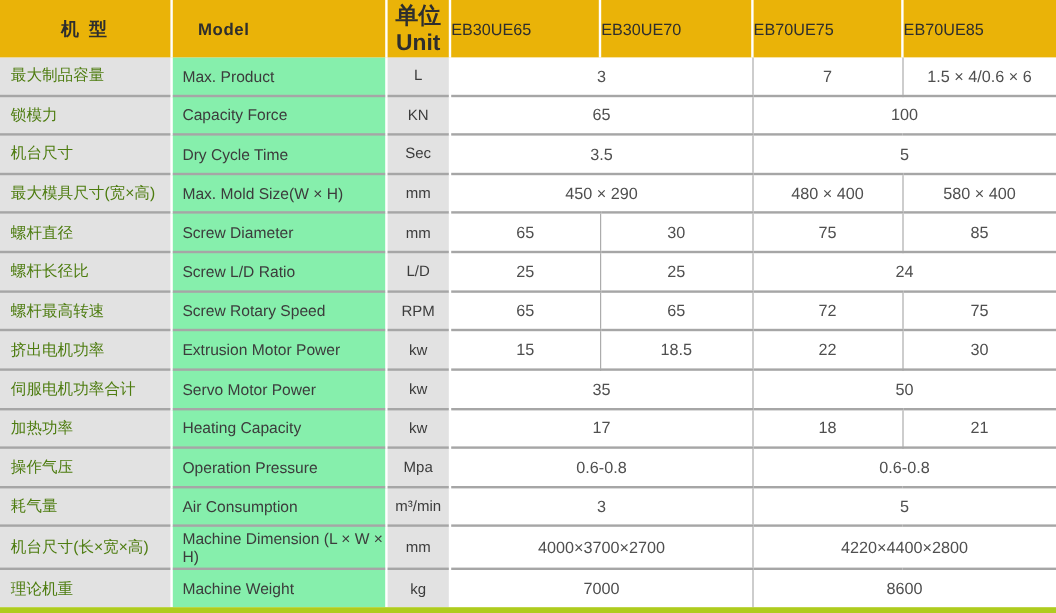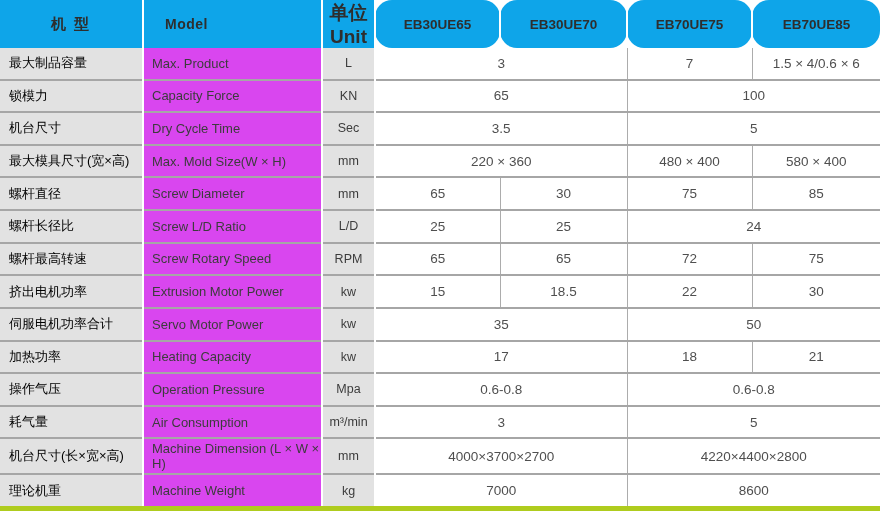--- a/index.html
+++ b/index.html
@@ -13,50 +13,50 @@
   }
   .wrap { width: 880px; height: 511px; }
   table.spec {
     width: 880px;
     height: 506px;
     border-collapse: collapse;
     table-layout: fixed;
   }
   thead tr { height: 36px; }
   th {
-    background: #0ea5e9;
+    background: #eab308;
     color: #2e2e2e;
     font-size: 14px;
     font-weight: bold;
     padding: 0;
     vertical-align: middle;
   }
   th.model-cn { text-align: center; font-size: 15px; letter-spacing: 2px; }
   th.model-en { text-align: left; padding-left: 21px; letter-spacing: 0.5px; }
   th.unit-h   { text-align: center; font-size: 19px; }
-  th.model-col { text-align: center; font-size: 13.5px; font-weight: 700; border-radius: 17px; }
+  th.model-col { text-align: left; font-size: 13.5px; font-weight: 400; }
   th + th { border-left: 2px solid #ffffff; }
 
   tbody td {
     border-top: 2px solid #a6a6a6;
     padding: 0;
     vertical-align: middle;
     height: 27px;
   }
   tbody tr:first-child td { border-top: none; }
 
   td.cn {
     background: #e2e2e2;
-    color: #000000;
+    color: #4d7c0f;
     font-size: 13px;
     text-align: left;
     padding-left: 9px;
   }
   td.en {
-    background: #d946ef;
+    background: #86efac;
     color: #3c3c3c;
     font-size: 13px;
     text-align: left;
     padding-left: 8px;
     border-left: 2px solid #ffffff;
   }
   td.unit {
     background: #e2e2e2;
     color: #3c3c3c;
     font-size: 12.5px;
@@ -124,21 +124,21 @@
           <td class="cn">机台尺寸</td>
           <td class="en">Dry Cycle Time</td>
           <td class="unit">Sec</td>
           <td class="val first" colspan="2">3.5</td>
           <td class="val" colspan="2">5</td>
         </tr>
         <tr>
           <td class="cn">最大模具尺寸(宽×高)</td>
           <td class="en">Max. Mold Size(W × H)</td>
           <td class="unit">mm</td>
-          <td class="val first" colspan="2">220 × 360</td>
+          <td class="val first" colspan="2">450 × 290</td>
           <td class="val">480 × 400</td>
           <td class="val">580 × 400</td>
         </tr>
         <tr>
           <td class="cn">螺杆直径</td>
           <td class="en">Screw Diameter</td>
           <td class="unit">mm</td>
           <td class="val first">65</td>
           <td class="val">30</td>
           <td class="val">75</td>

